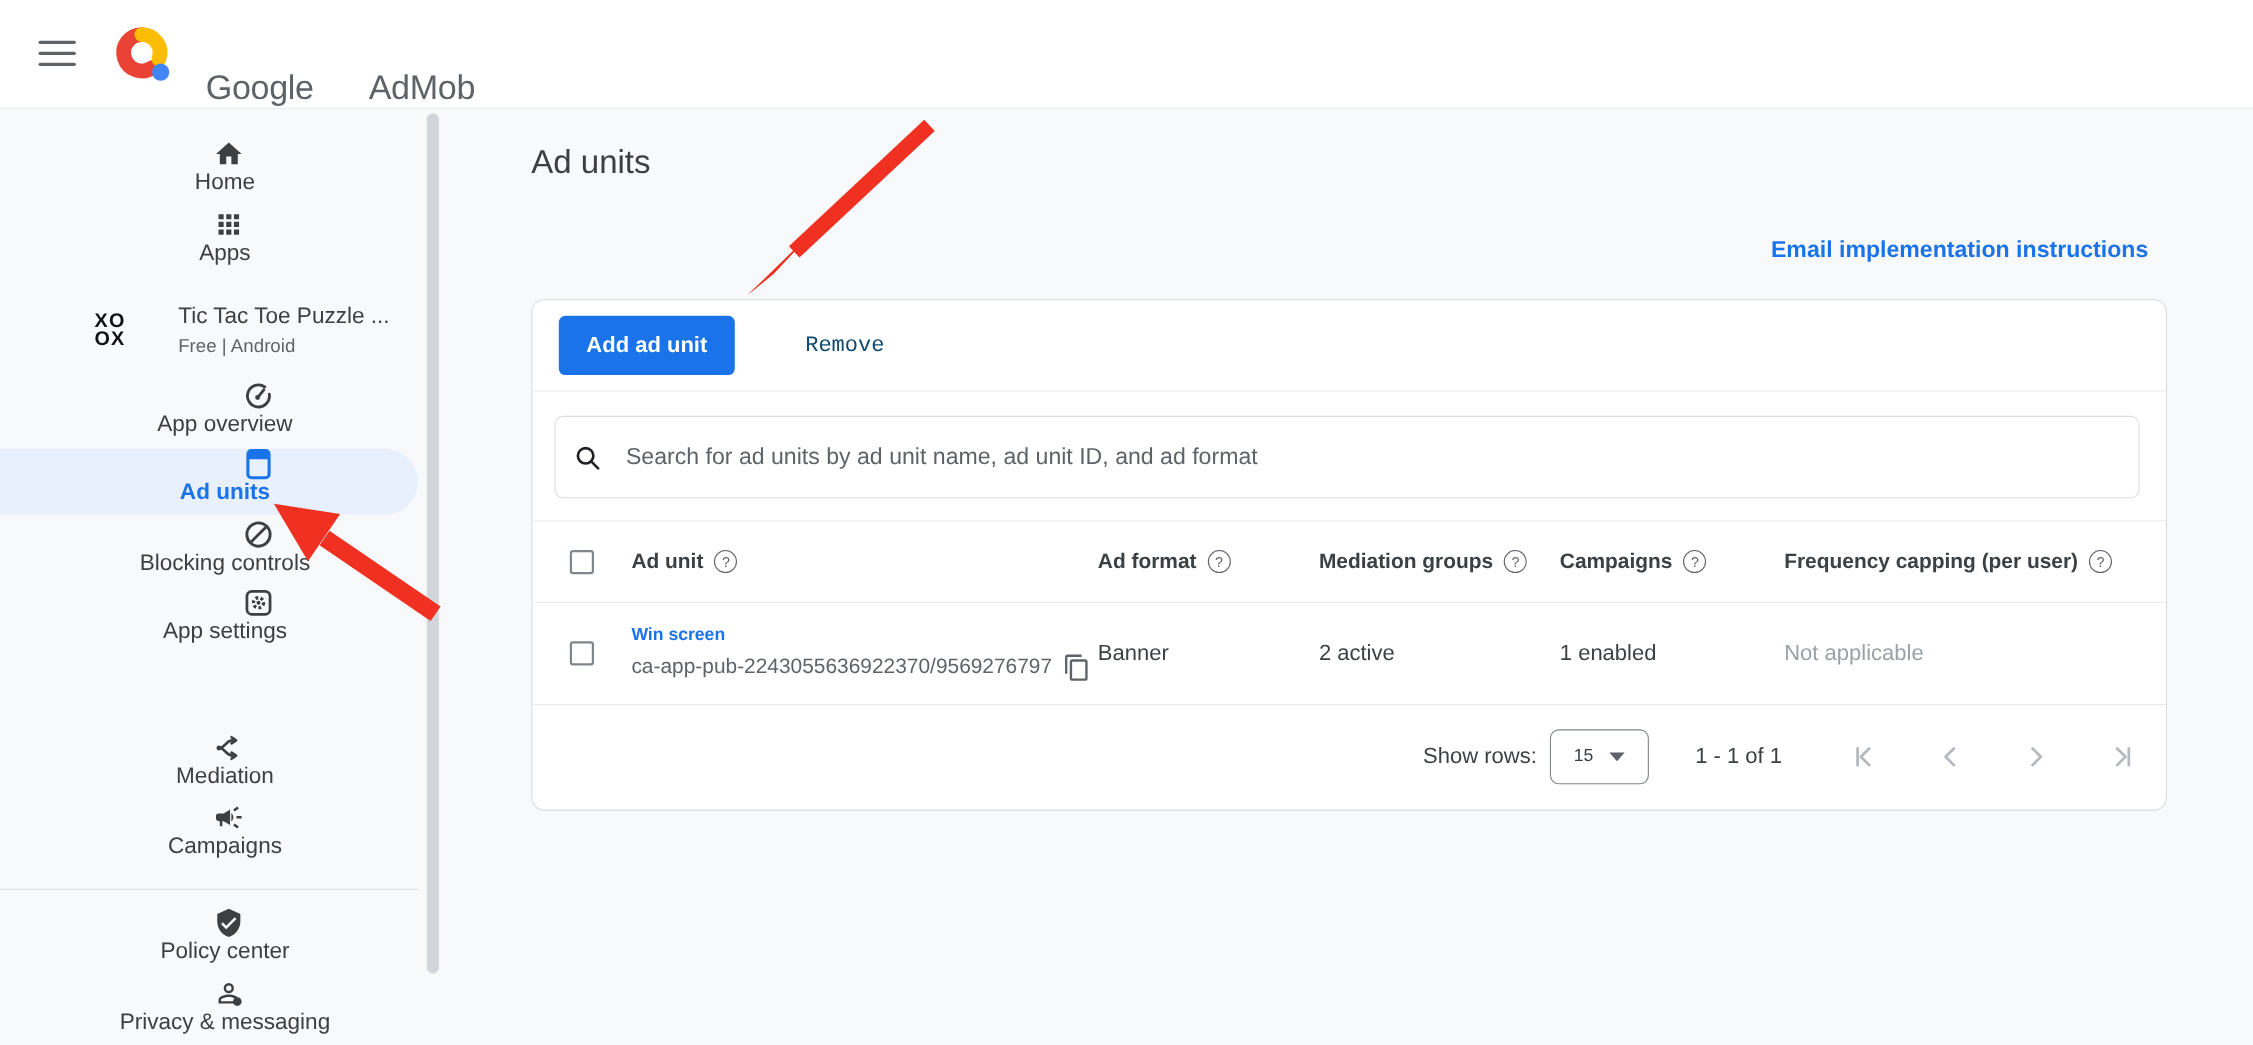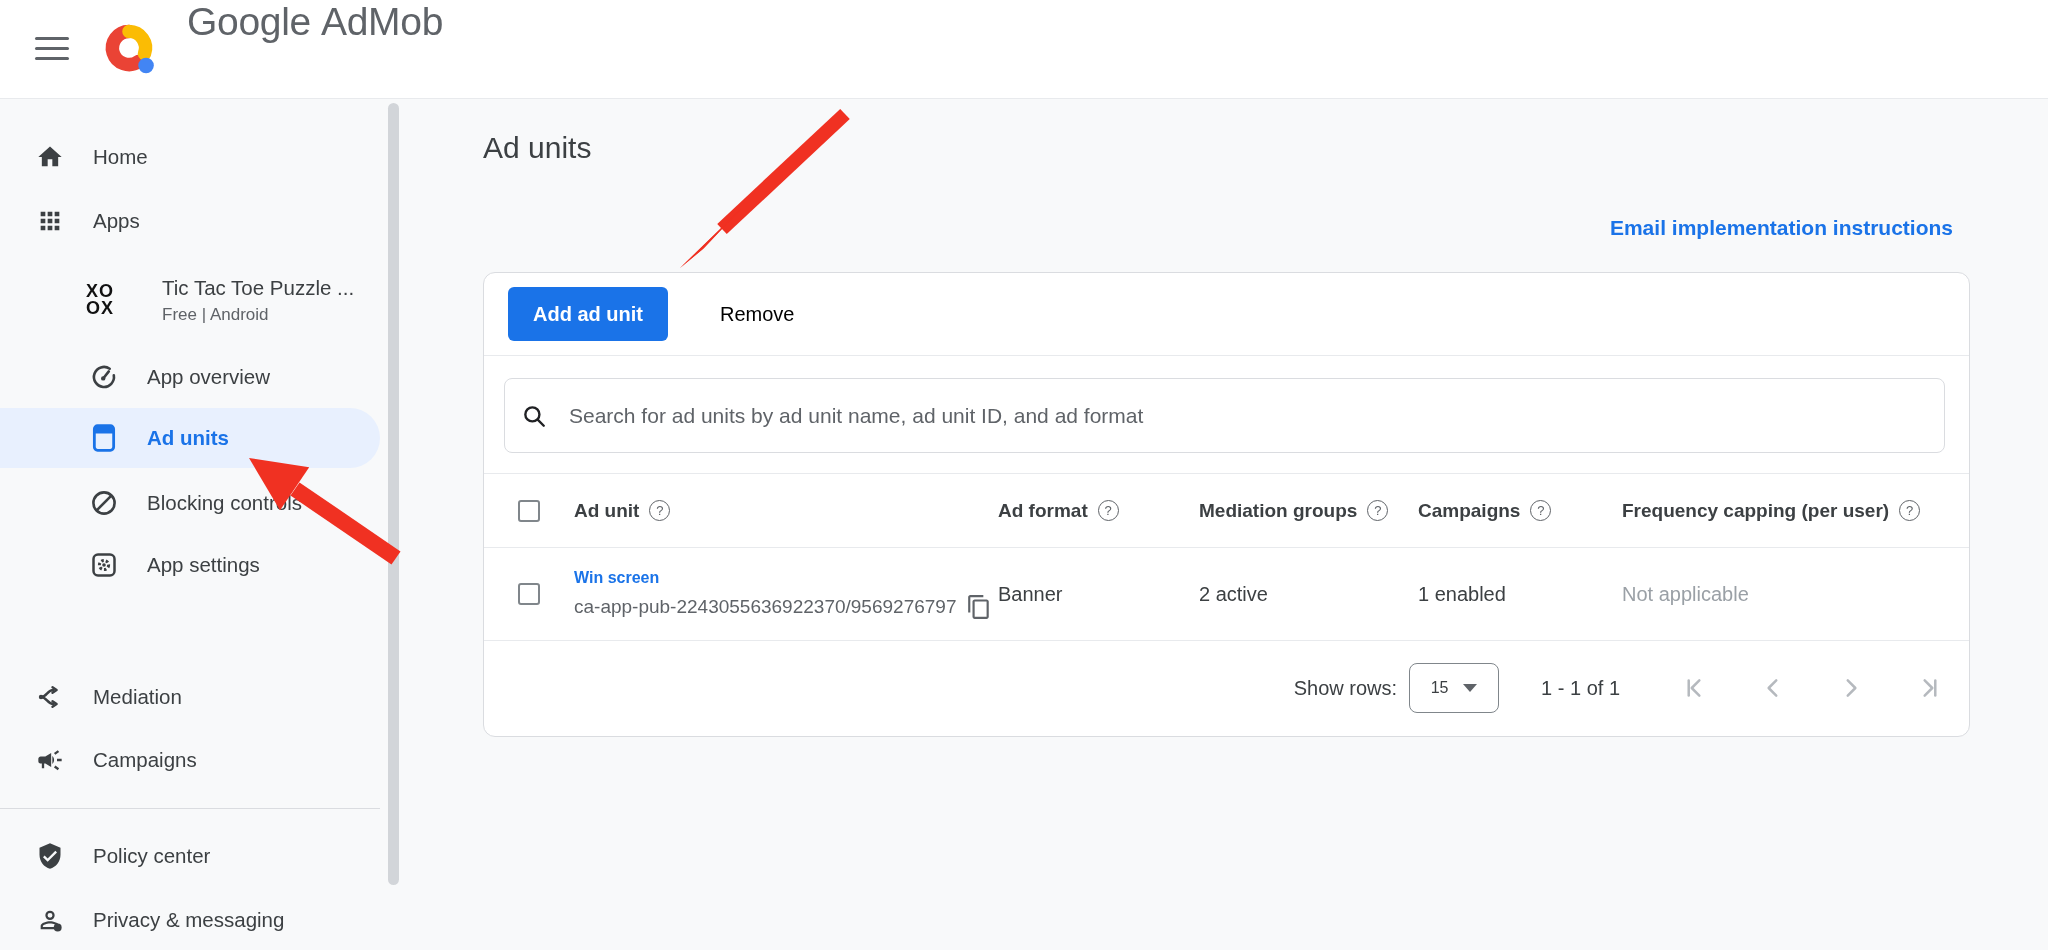--- a/index.html
+++ b/index.html
@@ -7,28 +7,28 @@
     position:relative;width:2048px;height:950px;overflow:hidden;
     font-family:"Liberation Sans",sans-serif;background:#fff;
     -webkit-font-smoothing:antialiased;
   }
   
   .header{position:absolute;left:0;top:0;width:2048px;height:98px;background:#fff;
     border-bottom:1px solid #e8eaed;z-index:10;}
   .burger{position:absolute;left:35px;top:37px;width:34px;height:24px;cursor:pointer;}
   .burger span{display:block;height:3.4px;background:#5f6368;border-radius:2px;margin-bottom:6.5px;}
   .logo{position:absolute;left:101px;top:20px;width:58px;height:58px;}
-  .brand{position:absolute;left:187px;top:0;height:98px;display:flex;align-items:flex-start;
-    font-size:39px;color:#5f6368;letter-spacing:-0.3px;}
+  .brand{position:absolute;left:187px;top:0;height:98px;display:flex;align-items:flex-end;
+    font-size:31px;color:#5f6368;letter-spacing:-0.3px;gap:40px;}
   .brand .g{margin-right:10px;}
   
   .bg{position:absolute;left:0;top:98px;right:0;bottom:0;background:#f8f9fa;}
   
   .sidebar{position:absolute;left:0;top:98px;width:402px;height:852px;}
-  .sb-item{position:absolute;left:0;width:380px;height:62px;display:flex;align-items:center;cursor:pointer;}
+  .sb-item{position:absolute;left:0;width:380px;height:62px;display:flex;align-items:center;cursor:pointer;flex-direction:column;}
   .sb-item .ic{width:28px;height:28px;margin-left:36px;flex:0 0 28px;display:flex;align-items:center;justify-content:center;}
   .sb-item .lbl{margin-left:29px;font-size:20.5px;color:#3c4043;white-space:nowrap;}
   .sb-item.sub .ic{margin-left:90px;}
   .sb-item.selected{background:#e8f0fe;border-radius:0 31px 31px 0;height:60px;}
   .sb-item.selected .lbl{color:#1a73e8;font-weight:bold;}
   .sb-app{position:absolute;left:0;top:166px;width:380px;height:72px;display:flex;align-items:center;cursor:pointer;}
   .app-icon{margin-left:80px;width:40px;height:40px;display:flex;flex-direction:column;align-items:center;justify-content:center;
     font-weight:bold;font-size:18px;line-height:17px;letter-spacing:1px;color:#111;}
   .app-text{margin-left:42px;}
   .app-name{font-size:20.5px;color:#3c4043;white-space:nowrap;}
@@ -36,22 +36,22 @@
   .sb-divider{position:absolute;left:0;top:710px;width:380px;border-top:1px solid #dadce0;}
   .sb-scrollbar{position:absolute;left:388px;top:5px;width:11px;height:782px;background:#d2d5d9;border-radius:6px;cursor:pointer;}
   
   .page-title{position:absolute;left:483px;top:131px;font-size:30px;color:#3c4043;}
   .email-link{position:absolute;right:95px;top:216px;font-size:21px;color:#1a73e8;font-weight:bold;cursor:pointer;}
   .card{position:absolute;left:483px;top:272px;width:1487px;height:465px;background:#fff;
     border:1px solid #dadce0;border-radius:12px;box-sizing:border-box;}
   .toolbar{height:82px;display:flex;align-items:center;padding-left:24px;border-bottom:1px solid #e8eaed;}
   .add-btn{height:54px;padding:0 25px;background:#1a73e8;color:#fff;font-size:20px;font-weight:bold;
     border:none;border-radius:6px;cursor:pointer;font-family:"Liberation Sans",sans-serif;}
-  .remove-btn{margin-left:46px;font-size:20px;color:#000000;background:none;border:none;
-    font-family:Liberation Sans, sans-serif;}
+  .remove-btn{margin-left:58px;font-size:20px;color:#0c4a6e;background:none;border:none;
+    font-family:Liberation Mono, monospace;}
   .search-box{margin:22px 24px 0 20px;height:75px;border:1px solid #dadce0;border-radius:8px;
     display:flex;align-items:center;padding-left:16px;box-sizing:border-box;}
   .search-input{border:none;outline:none;font-size:21px;color:#202124;margin-left:20px;flex:1;
     background:transparent;font-family:"Liberation Sans",sans-serif;}
   .search-input::placeholder{color:#5f6368;}
   .grid{display:grid;grid-template-columns:56px 424px 201px 219px 204px 1fr;align-items:center;
     padding-left:34px;box-sizing:border-box;}
   .tbl-head{margin-top:20px;height:75px;border-top:1px solid #e8eaed;border-bottom:1px solid #e8eaed;}
   .th{font-size:19px;font-weight:bold;color:#3c4043;display:flex;align-items:center;white-space:nowrap;}
   .help{display:inline-flex;align-items:center;justify-content:center;width:21px;height:21px;

